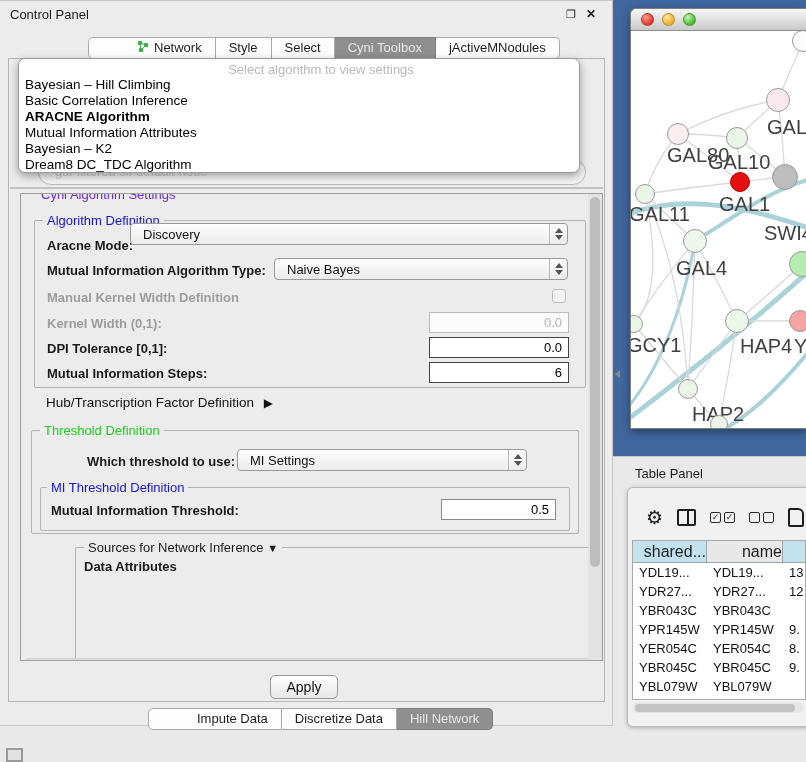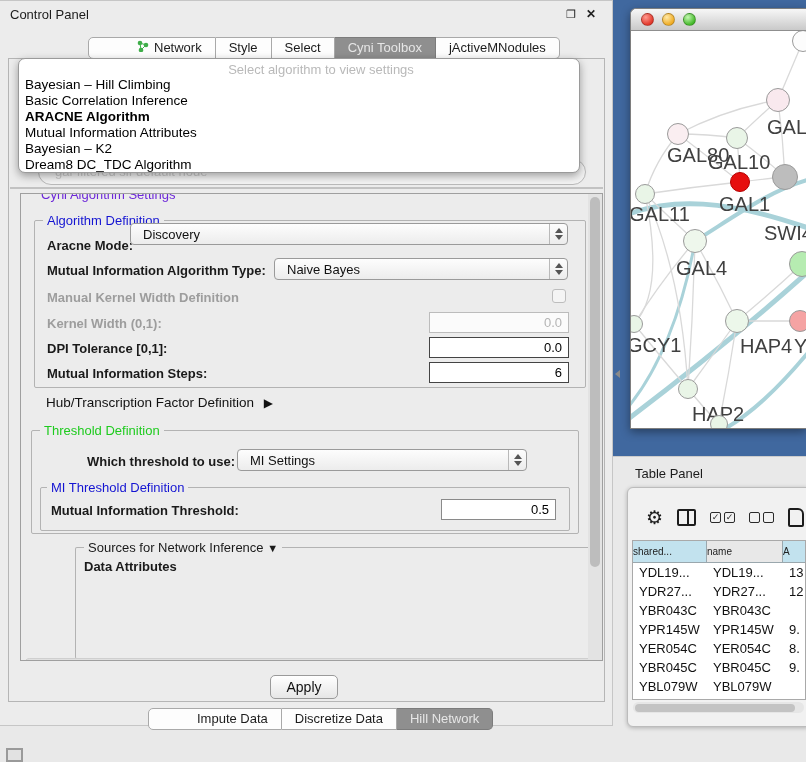--- a/index.html
+++ b/index.html
@@ -120,21 +120,21 @@
   .col-icon::after { content:""; position:absolute; left:50%; top:0; width:2px; height:100%; background:#1c1c1c; }
   .cb-pair { display:flex; gap:3px; }
   .mini-cb { width:11px; height:11px; border:1.5px solid #2a2a2a; border-radius:2px;
              font-size:9px; line-height:9px; text-align:center; color:#2a2a2a; }
   .doc-icon { width:16px; height:19px; border:2px solid #1c1c1c; border-radius:2px 6px 2px 2px; }
 
   #gene-table { left:632px; top:540px; width:174px; height:160px; background:#fff;
                 border:1px solid #a9a9a9; overflow:hidden; }
   .thead { display:flex; height:22px; }
   .th { border-right:1px solid #9aa7ad; border-bottom:1px solid #9aa7ad; background:#e8e8e8;
-        text-align:left; line-height:21px; font-size:10px; color:#222; overflow:hidden; }
+        text-align:right; line-height:21px; font-size:16px; color:#222; overflow:hidden; }
   .th.hl { background:#c2e2ee; }
   .tr { display:flex; height:19px; }
   .td { padding-left:6px; font-size:13px; line-height:19px; color:#111; white-space:nowrap; overflow:hidden; }
   #table-hscroll { left:633px; top:702px; width:171px; height:11px; background:#e6e6e6;
                    border-radius:6px; }
   #table-hscroll .thumb { position:absolute; left:2px; top:1.5px; width:160px; height:8px;
                           background:#c3c3c3; border-radius:4px; }
 </style>
 </head>
 <body>

